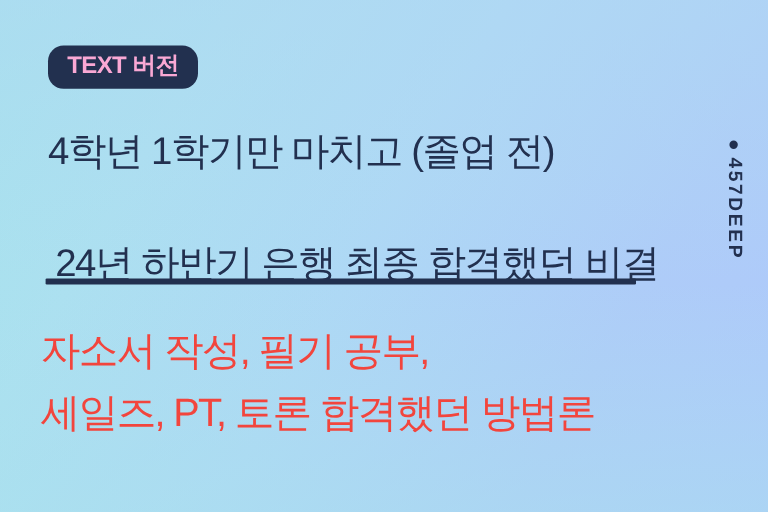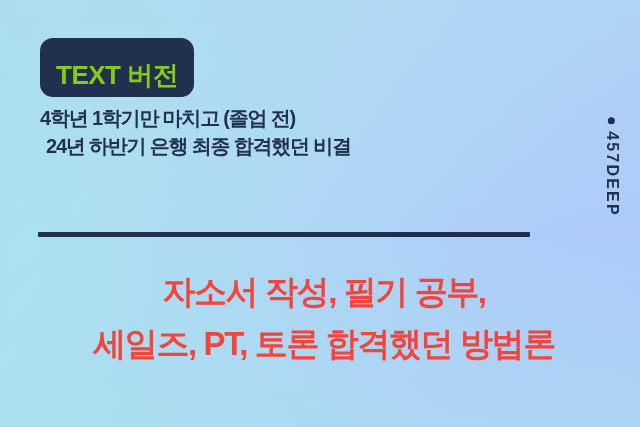--- a/index.html
+++ b/index.html
@@ -36,48 +36,49 @@
   
   .badge-row {
     position: absolute;
     top: 38px;
     left: 40px;
     z-index: 3;
   }
   .badge {
     display: inline-block;
     background: #22304f;
-    color: #84cc16;
+    color: #f9a8d4;
     border-radius: 13px;
-    padding: 24px 16px 9px 16px;
-    font-size: 26px;
+    padding: 7px 16px 9px 16px;
+    font-size: 20px;
     font-weight: 700;
     letter-spacing: -0.5px;
     line-height: 1;
     white-space: nowrap;
   }
 
   
   .headline {
     position: absolute;
     top: 104px;
     left: 40px;
     width: 520px;
     z-index: 3;
   }
   .headline-line {
     color: #22304f;
-    font-size: 20px;
-    font-weight: 700;
+    font-size: 32px;
+    font-weight: 400;
     letter-spacing: -1.2px;
     line-height: 1.42;
     white-space: nowrap;
   }
   .headline-line.indent {
     padding-left: 6px;
+    margin-top: 48px;
   }
 
   
   .divider {
     position: absolute;
     top: 232px;
     left: 38px;
     width: 492px;
     height: 5px;
     background: #22304f;
@@ -89,25 +90,24 @@
   .subhead {
     position: absolute;
     top: 266px;
     left: 34px;
     width: 580px;
     z-index: 3;
   }
   .subhead-line {
     color: #f2453d;
     font-size: 33px;
-    font-weight: 700;
+    font-weight: 400;
     letter-spacing: -1.4px;
     line-height: 1.58;
     white-space: nowrap;
-    text-align: center;
   }
 
   
   .brand {
     position: absolute;
     right: -22px;
     top: 158px;
     z-index: 3;
     transform: rotate(90deg);
     transform-origin: center center;

